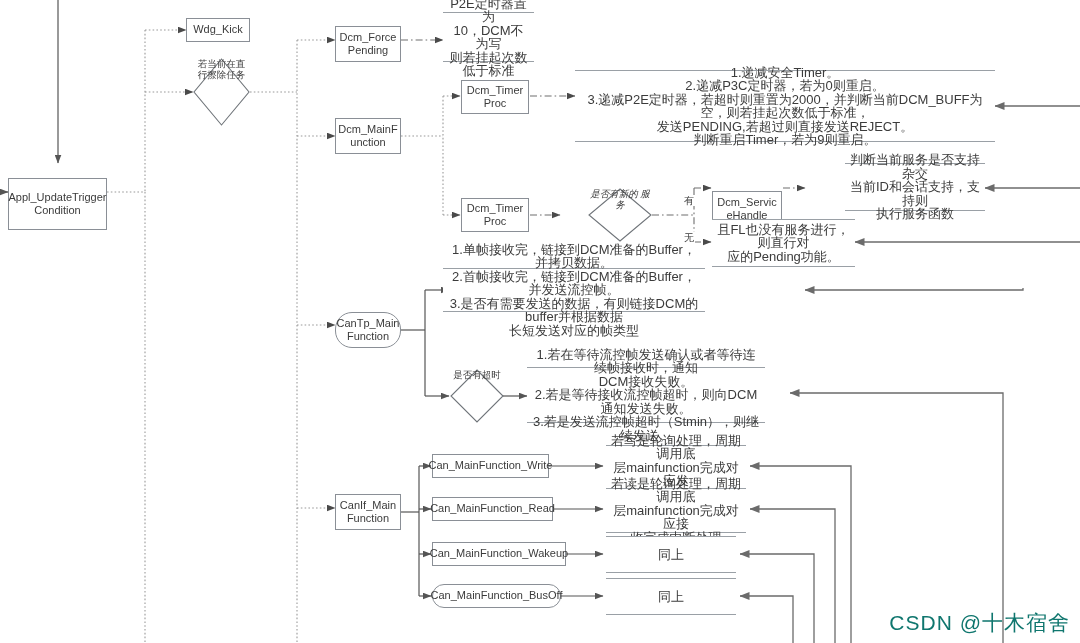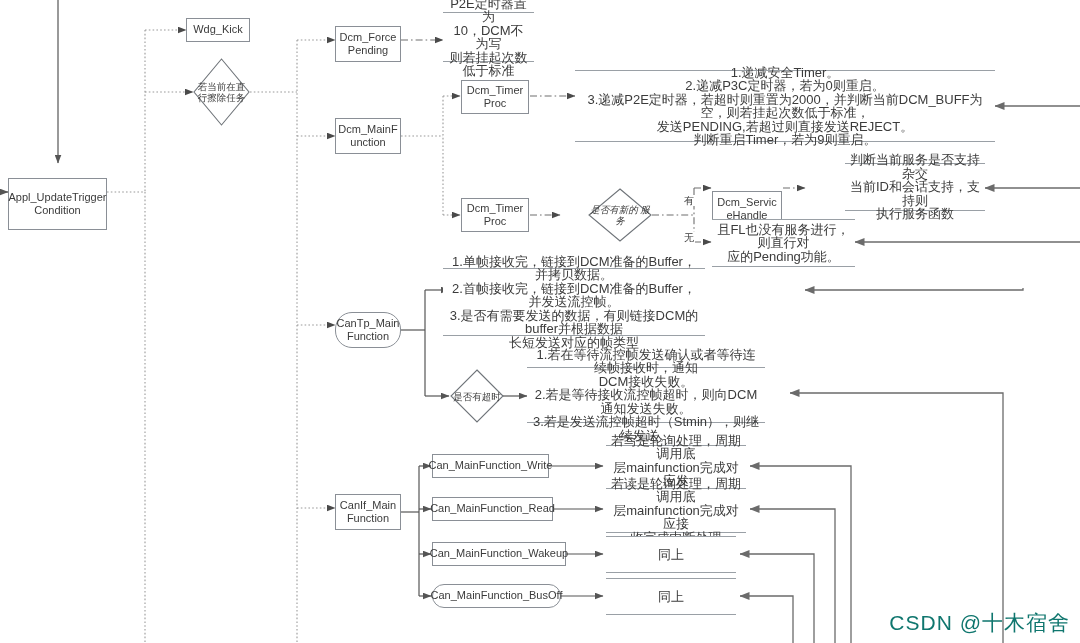--- a/index.html
+++ b/index.html
@@ -10,21 +10,21 @@
         background:#ffffff;display:flex;align-items:center;justify-content:center;
         text-align:center;font-size:11px;line-height:13.5px;color:#3b3b3b;padding:2px 3px;}
   .node span{display:block;}
   .note{position:absolute;box-sizing:border-box;background:#ffffff;
         border-top:1.6px solid #9aa0a6;border-bottom:1.6px solid #9aa0a6;
         display:flex;align-items:center;justify-content:center;text-align:center;
         font-size:13px;line-height:13.5px;color:#3b3b3b;padding:3px 4px;}
   .note span{display:block;}
   .diamond{position:absolute;}
   .diamond .dlabel{position:absolute;left:0;top:0;width:100%;height:100%;
-        display:flex;align-items:center;justify-content:center;text-align:center;
+        display:flex;justify-content:center;text-align:center;
         font-size:9.5px;line-height:11px;color:#3b3b3b;}
   .edgelabel{position:absolute;font-size:10px;color:#3b3b3b;background:#fff;
         padding:0 1px;line-height:11px;}
   .wm{position:absolute;right:10px;bottom:6px;font-size:21px;color:#0f766e;
       letter-spacing:1px;user-select:none;}
   svg{position:absolute;left:0;top:0;overflow:visible;}
 </style>
 </head>
 <body>
 
@@ -276,21 +276,21 @@
     </div>
   </div>
 
   <div class="note" style="left:712px;top:219px;width:143px;height:48px;">
     <div>
       <span>且FL也没有服务进行，则直行对</span>
       <span>应的Pending功能。</span>
     </div>
   </div>
 
-  <div class="note" style="left:443px;top:268px;width:262px;height:68px;">
+  <div class="note" style="left:443px;top:268px;width:262px;height:44px;">
     <div>
       <span>1.单帧接收完，链接到DCM准备的Buffer，并拷贝数据。</span>
       <span>2.首帧接收完，链接到DCM准备的Buffer，并发送流控帧。</span>
       <span>3.是否有需要发送的数据，有则链接DCM的buffer并根据数据</span>
       <span>长短发送对应的帧类型</span>
     </div>
   </div>
 
   <div class="note" style="left:527px;top:367px;width:238px;height:56px;">
     <div>

